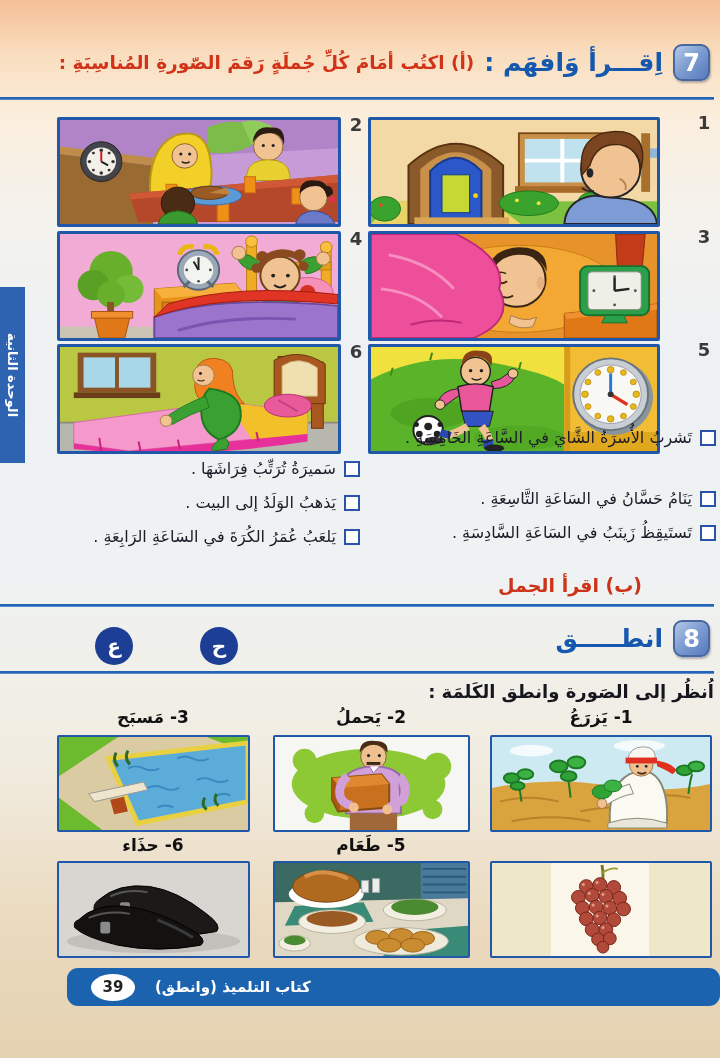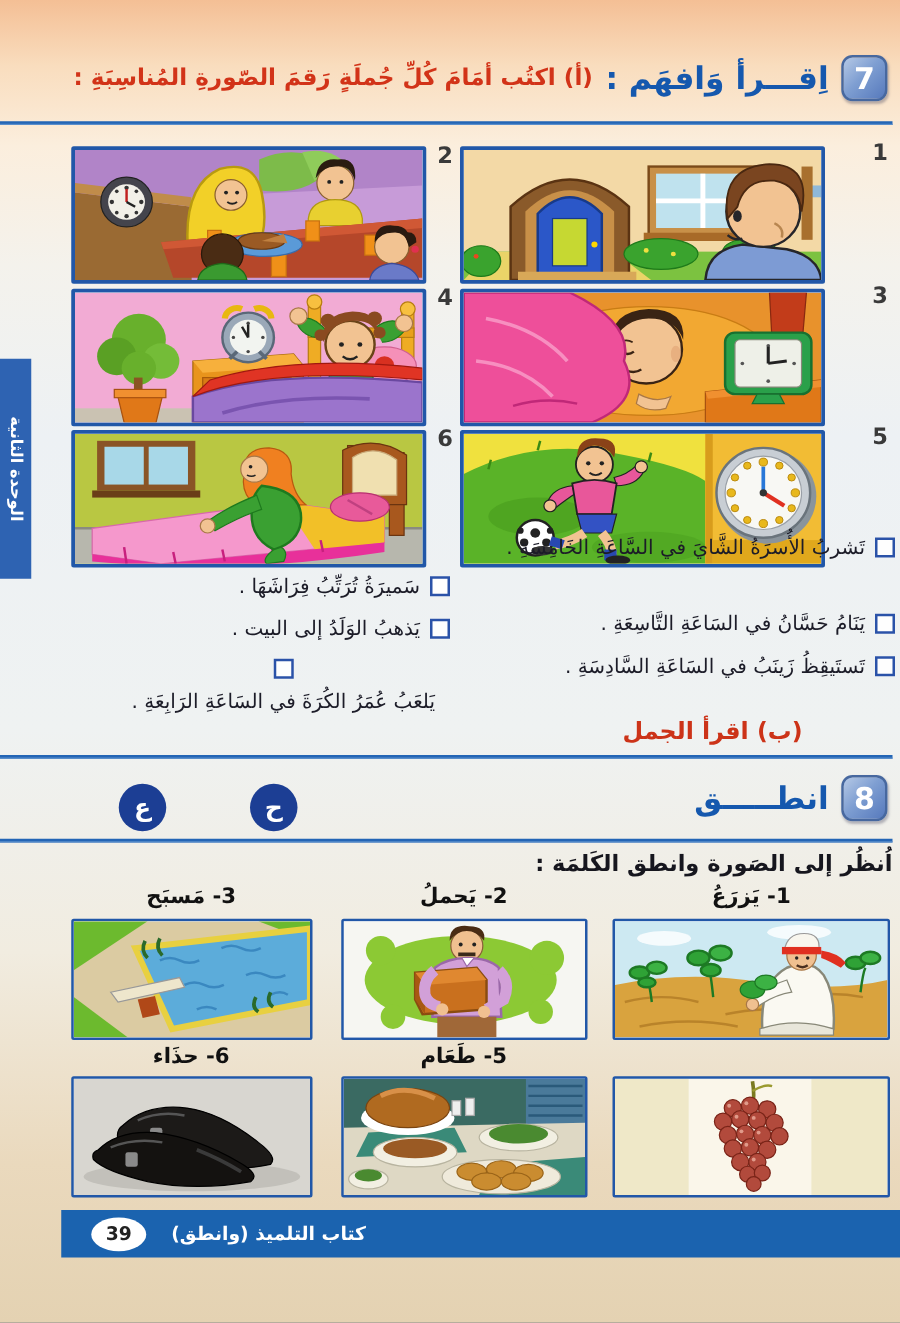--- a/index.html
+++ b/index.html
@@ -41,22 +41,22 @@
   .word-label { position:absolute; width:160px; text-align:center; color:#111; font-size:17px; font-weight:bold; direction:rtl; }
   
   .unit-tab {
     position:absolute; left:0; top:287px; width:25px; height:176px; background:#2e63b2;
     color:#fff; font-size:13px; font-weight:bold;
     writing-mode:vertical-rl; display:flex; align-items:center; justify-content:center;
     letter-spacing:1px;
   }
   
   .footer-bar {
-    position:absolute; left:49px; right:0; top:968px; height:38px; background:#1b63af;
-    display:flex; align-items:center; direction:ltr; padding-left:24px; gap:20px;
+    position:absolute; left:67px; right:0; top:968px; height:38px; background:#1b63af;
+    display:flex; align-items:center; direction:ltr; padding-left:24px; gap:20px;border-radius:11px;
   }
   .page-num-pill {
     width:44px; height:27px; border-radius:50%; background:#fff; color:#222;
     font-size:15px; font-weight:bold; display:flex; align-items:center; justify-content:center;
   }
   .footer-title { color:#fff; font-size:15px; font-weight:bold; direction:rtl; }
 </style>
 </head>
 <body>
 
@@ -365,21 +365,21 @@
     <span class="sent-text">تَستَيقِظُ زَينَبُ في السَاعَةِ السَّادِسَةِ .</span>
   </div>
   <div class="sent-row" style="top:459px;right:360px;">
     <span class="chk"></span>
     <span class="sent-text">سَميرَةُ تُرَتِّبُ فِرَاشَهَا .</span>
   </div>
   <div class="sent-row" style="top:493px;right:360px;">
     <span class="chk"></span>
     <span class="sent-text">يَذهبُ الوَلَدُ إلى البيت .</span>
   </div>
-  <div class="sent-row" style="top:527px;right:372px;flex-direction:column;">
+  <div class="sent-row" style="top:527px;right:360px;">
     <span class="chk"></span>
     <span class="sent-text">يَلعَبُ عُمَرُ الكُرَةَ في السَاعَةِ الرَابِعَةِ .</span>
   </div>
 
   <div class="part-b" style="top:574px;right:78px;">(ب) اقرأ الجمل</div>
   <div class="hline" style="top:604px;"></div>
 
   <div class="ex-header" style="top:620px;">
     <div class="badge">8</div>
     <span class="ex-title">انطـــــق</span>

